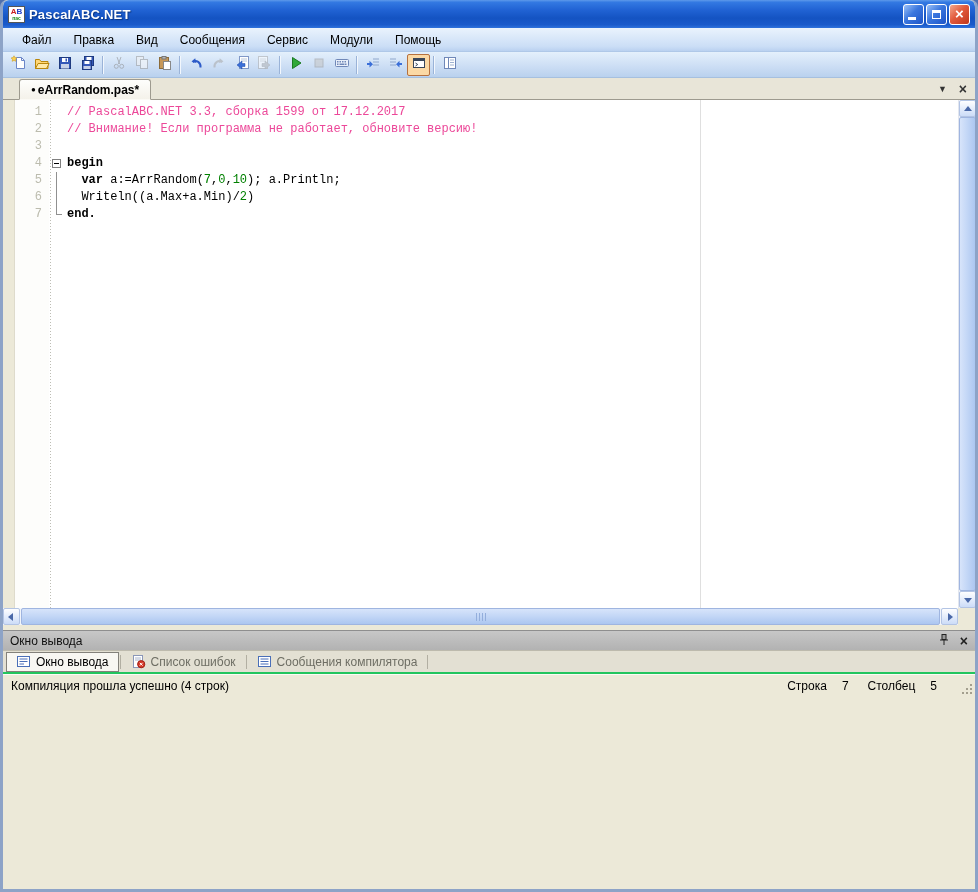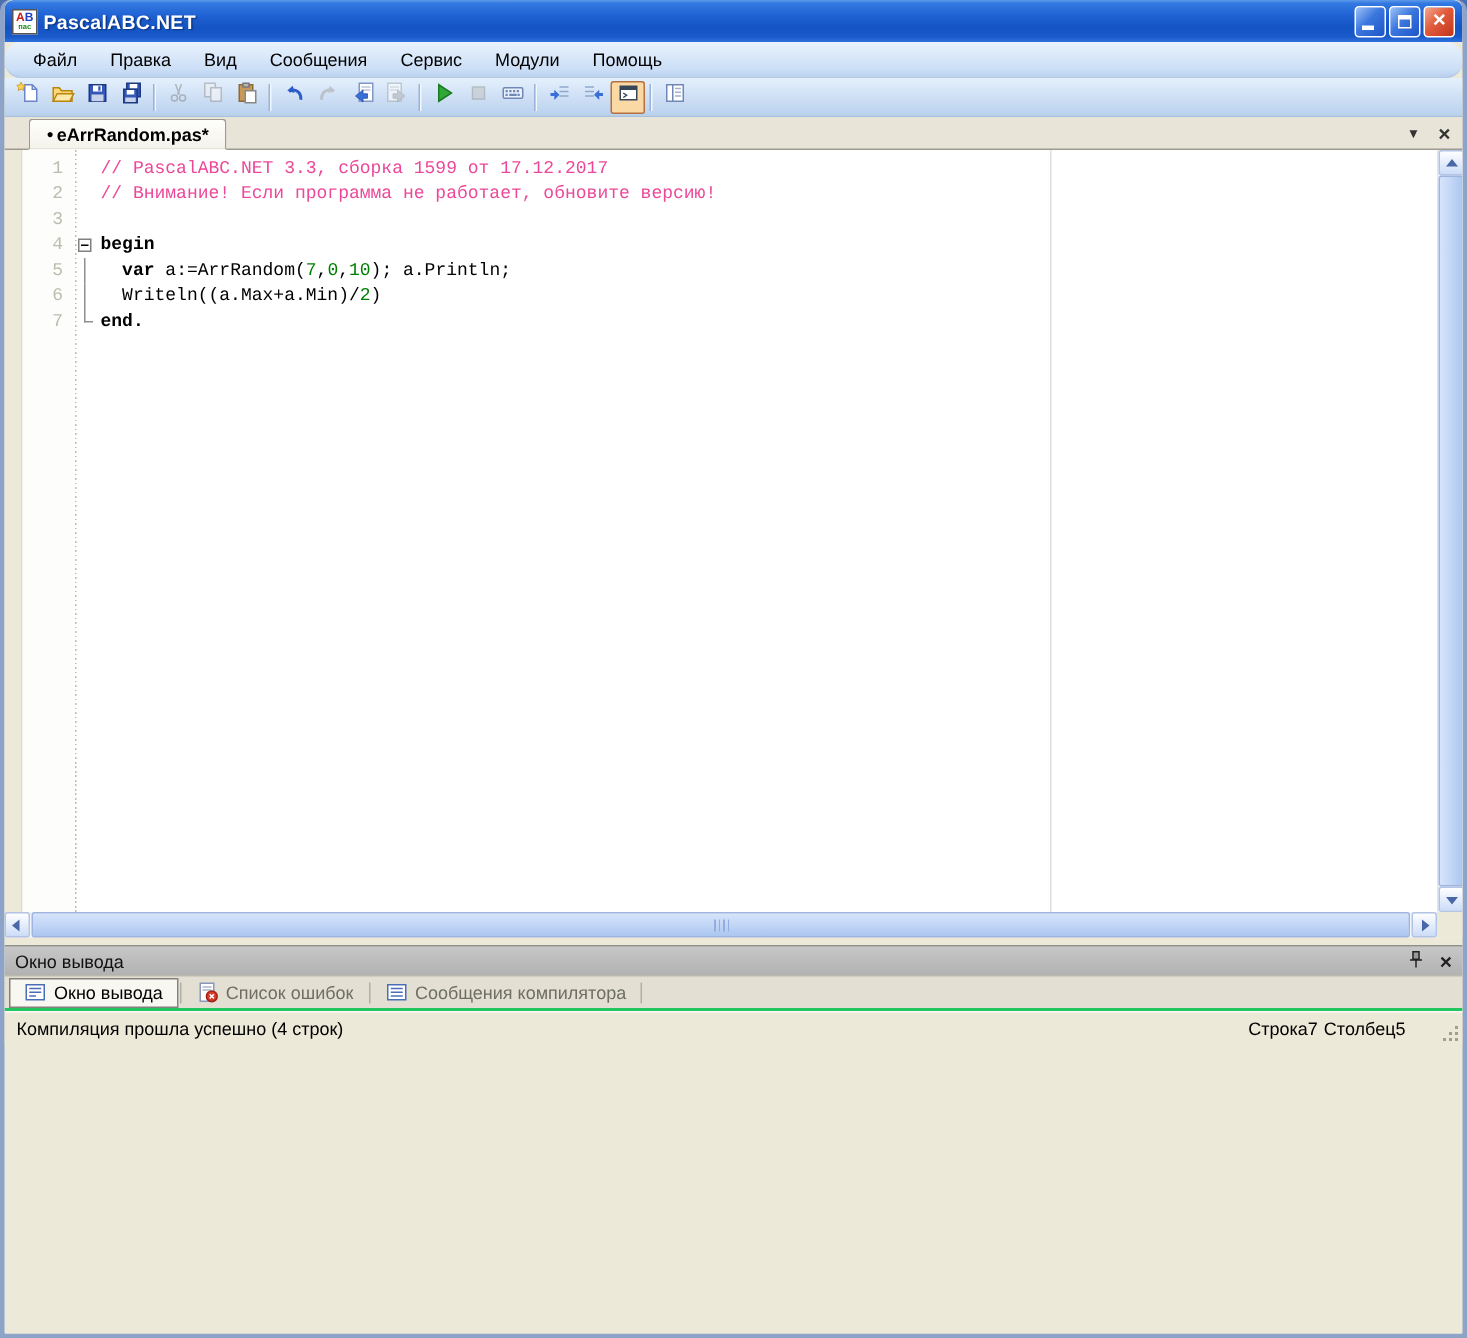--- a/index.html
+++ b/index.html
@@ -26,21 +26,21 @@
   .wbtn{ width:21px; height:21px; border-radius:3px; border:1px solid #fff;
     display:flex; align-items:center; justify-content:center; position:relative;
     background:linear-gradient(135deg,#9CC2F8 0%,#3B77DE 45%,#1E55C8 100%); }
   .wbtn.close{ background:linear-gradient(135deg,#F4A98E 0%,#E25A3C 45%,#C0361B 100%); }
   .glyph-min{ position:absolute; left:4px; bottom:4px; width:8px; height:3px; background:#fff; }
   .glyph-max{ width:9px; height:9px; border:1px solid #fff; border-top:3px solid #fff; }
   .glyph-close{ color:#fff; font-size:15px; font-weight:bold; line-height:1; margin-top:-2px; }
   
   .menubar{ height:24px; display:flex; align-items:stretch; padding-left:8px;
     background:linear-gradient(180deg,#EAF3FD 0%,#CBDEF6 80%,#BAD1F0 100%);
-    border-bottom:1px solid #AFC8E8;border-radius:11px; }
+    border-bottom:1px solid #AFC8E8; }
   .menu-item{ display:flex; align-items:center; padding:0 11px; font-size:12px; color:#000; }
   
   .toolbar{ height:26px; display:flex; align-items:center; padding-left:4px;
     background:linear-gradient(180deg,#E4F0FC 0%,#CBDDF4 60%,#B9D1EE 100%);
     border-bottom:1px solid #A6C0DF; }
   .tb-btn{ width:23px; height:22px; display:flex; align-items:center; justify-content:center; border:1px solid transparent; border-radius:2px; }
   .tb-btn.disabled{ opacity:.55; }
   .tb-btn.active{ background:#FBD9A5; border:1px solid #B5713F; }
   .tb-sep{ width:2px; height:18px; margin:0 3px; border-left:1px solid #9AB3D8; border-right:1px solid #F2F7FD; }
   
@@ -98,21 +98,21 @@
   .outline{ height:16px; line-height:16px; white-space:pre; }
   
   .bottomtabs{ height:22px; background:#E3E0D3; border-top:1px solid #BDBAAD; display:flex; align-items:center; padding-left:3px; font-size:12px; }
   .btab{ display:flex; align-items:center; gap:5px; padding:0 9px; height:20px; color:#6E6E64; }
   .btab.active{ background:#F8F7F2; border:1px solid #83817A; color:#000; }
   .btab-ic{ display:flex; align-items:center; }
   .btab-sep{ width:1px; height:14px; background:#B2AFA2; margin:0 1px; }
   
   .statusbar{ height:25px; background:#ECE9D8; border-top:2px solid #22c55e; box-shadow:inset 0 1px 0 #FBFAF5;
     display:flex; align-items:center; padding:0 8px; font-size:12px; color:#000; position:relative; }
-  .status-right{ margin-left:auto; margin-right:30px; display:flex; gap:0; }
+  .status-right{ margin-left:auto; margin-right:30px; display:flex; gap:15px; }
   .grip{ position:absolute; right:2px; bottom:2px; width:14px; height:14px; }
   .grip::after{ content:""; position:absolute; right:1px; bottom:1px; width:2px; height:2px; background:#A39F8E;
     box-shadow:-4px 0 #A39F8E, 0 -4px #A39F8E, -8px 0 #A39F8E, -4px -4px #A39F8E, 0 -8px #A39F8E; }
 </style>
 </head>
 <body>
 
 <div class="window">
 
   <div class="titlebar">

